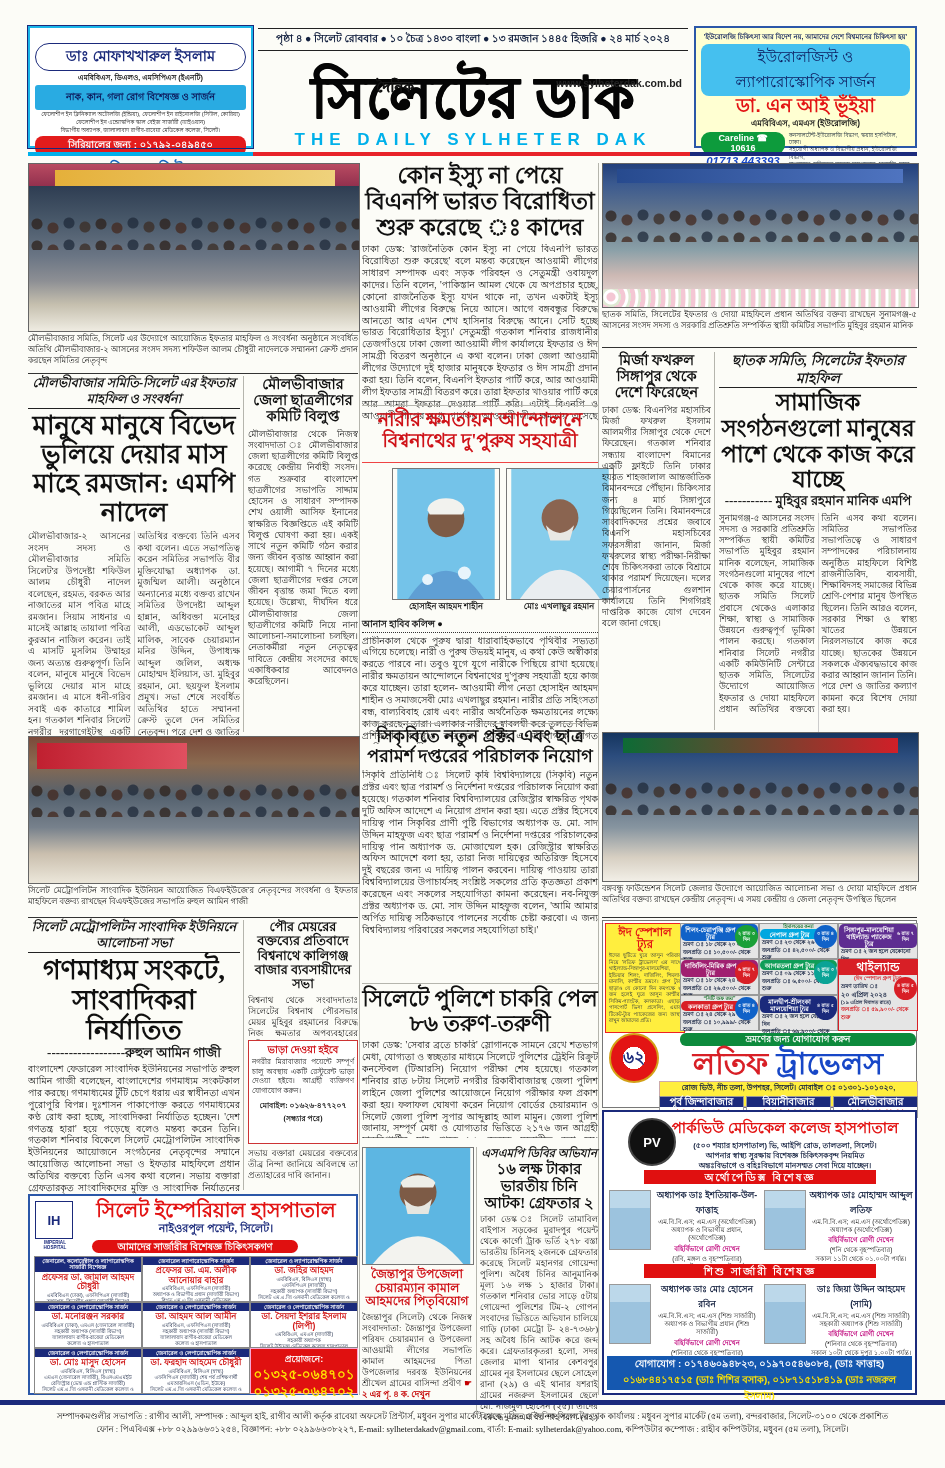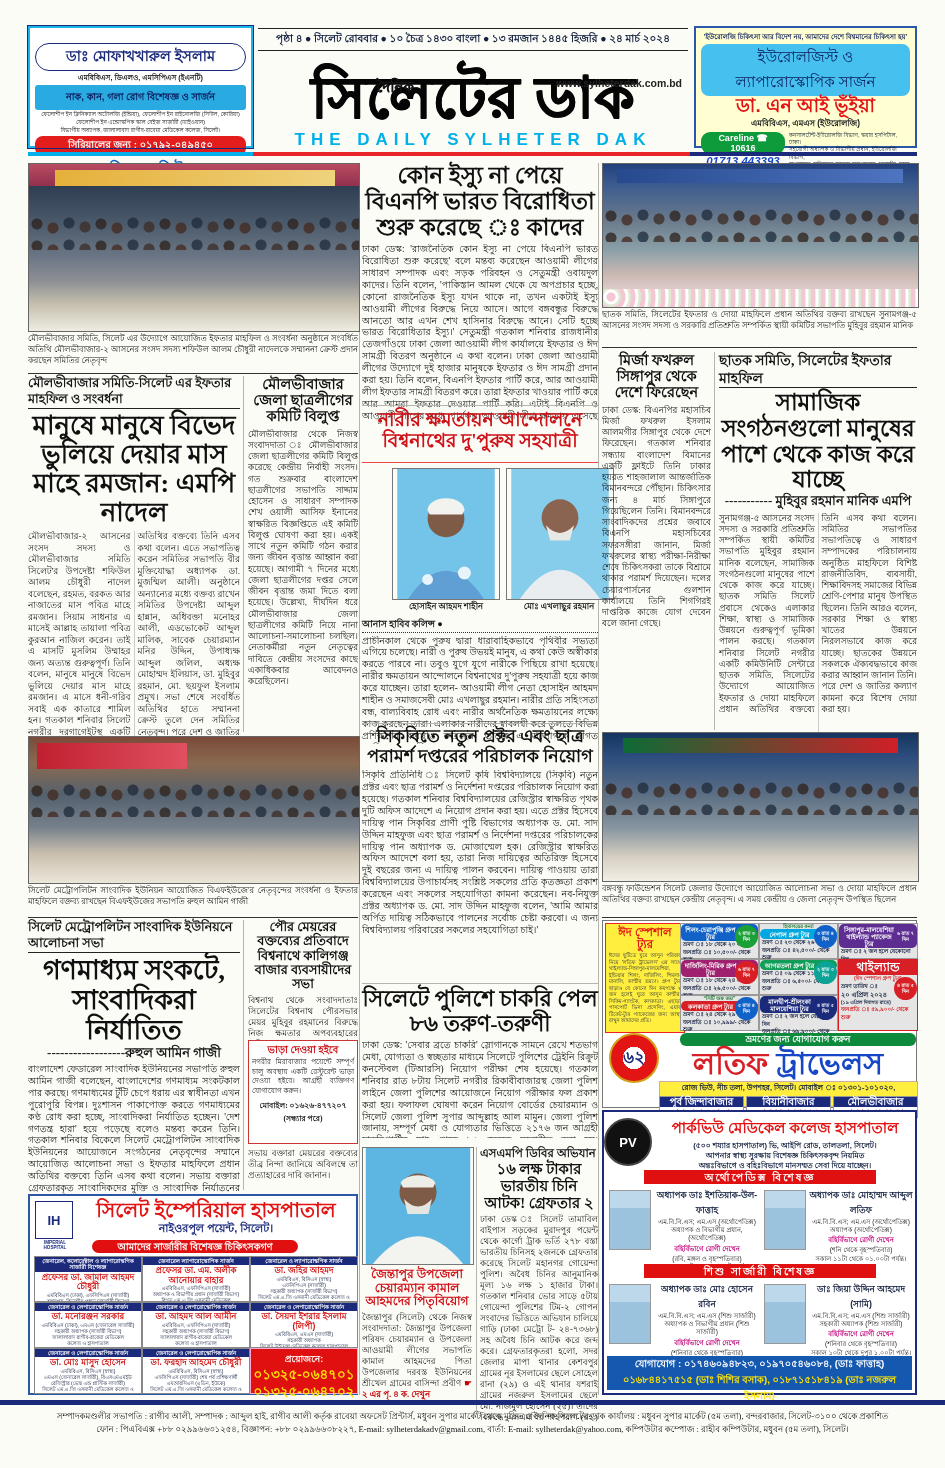--- a/index.html
+++ b/index.html
@@ -3,21 +3,21 @@
 <meta charset="utf-8">
 <style>
   html,body{margin:0;padding:0;background:#9a9a9a;}
   #page{position:relative;width:945px;height:1468px;margin:0 auto;background:#fcfcf7;
         font-family:"Liberation Serif","DejaVu Serif",serif;color:#161616;overflow:hidden;}
   .abs{position:absolute;box-sizing:border-box;}
   .vr{position:absolute;width:1px;background:#b5b5ad;}
   .hr{position:absolute;height:1px;background:#b5b5ad;}
   .body{font-size:9.3px;line-height:1.28;text-align:justify;overflow:hidden;}
   .c2{columns:2;column-gap:7px;column-rule:1px solid #ccc;}
-  .kick{font-weight:bold;border-bottom:1.4px solid #222;line-height:1.25;}
+  .kick{font-weight:bold;text-align:center;border-bottom:1.4px solid #222;line-height:1.25;font-style:italic;}
   .hl{font-weight:bold;text-align:center;line-height:1.12;color:#101010;}
   .redhl{color:#cf1218;}
   .attr{font-weight:bold;text-align:center;line-height:1.2;}
   .jump{color:#c40000;font-weight:bold;}
   .caption{font-size:8.3px;line-height:1.32;text-align:justify;border-bottom:1.6px solid #333;padding-top:2px;overflow:hidden;}
   .ph{position:absolute;overflow:hidden;border:1px solid #666;}
   .pre{white-space:pre-line;}
   
   .dateline{font-weight:bold;font-size:10.5px;text-align:center;border-top:1.6px solid #222;border-bottom:1.6px solid #222;padding:2px 0;color:#13203f;}
   .brand{font-weight:bold;font-size:57px;letter-spacing:1px;text-align:center;line-height:1;color:#050505;text-shadow:1px 0 #050505,0 1px #050505,1px 1px #050505;}
@@ -366,21 +366,21 @@
       <div class="bn">বিয়ানীবাজার</div>
         <div class="bp">০১৭৭১ ১৪৪৬৬৬</div>
     </div>
     <div class="branch" style="left:230px;top:175px;width:83px;">
       <div class="bn">মৌলভীবাজার</div>
         <div class="bp">০১৭১২ ৬৮৭৮৭১</div>
     </div>
   </div>
 
   <div class="abs pv" style="left:602px;top:1110px;width:315px;height:285px;">
-    <div class="pvlogo" style="left:0;top:6px;width:44px;height:44px;">PV</div>
+    <div class="pvlogo" style="left:24px;top:6px;width:44px;height:44px;">PV</div>
     <div class="abs" style="left:52px;top:4px;width:258px;">
       <div class="t">পার্কভিউ মেডিকেল কলেজ হাসপাতাল</div>
       <div class="s">(৫০০ শয্যার হাসপাতাল) ভি, আইপি রোড, তালতলা, সিলেট।</div>
       <div class="s">আপনার স্বাস্থ্য সুরক্ষায় বিশেষজ্ঞ চিকিৎসকবৃন্দ নিয়মিত</div>
       <div class="s">অন্তঃবিভাগে ও বহিঃবিভাগে মানসম্মত সেবা দিয়ে যাচ্ছেন।</div>
     </div>
     <div class="pvbar" style="left:40px;top:58px;width:232px;height:14px;">অর্থোপেডিক্স বিশেষজ্ঞ</div>
 
     <div class="pvd" style="left:5px;top:76px;width:152px;height:72px;">
       <div class="dphoto" style="left:0;top:2px;width:40px;height:58px;"></div>

